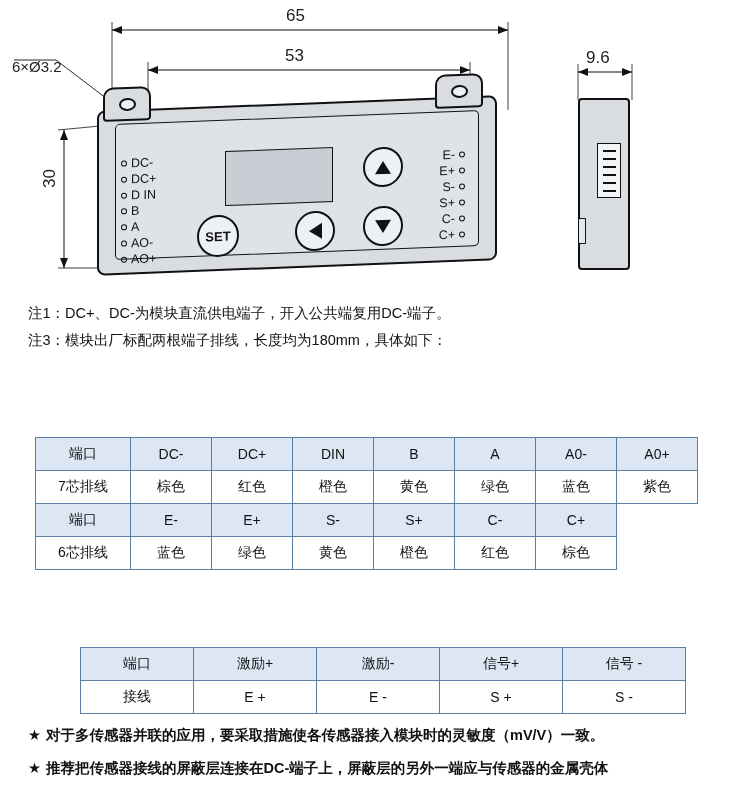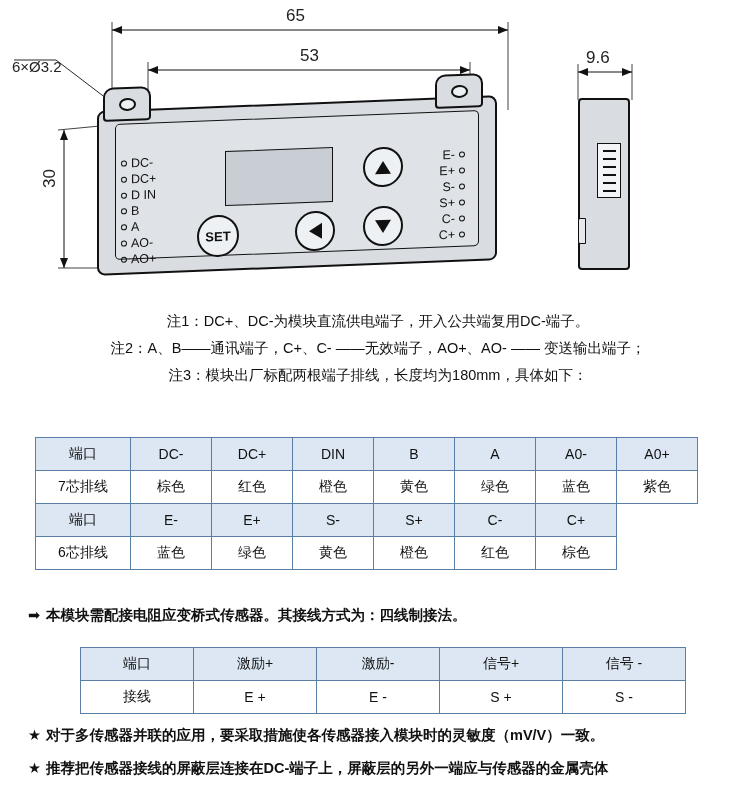--- a/index.html
+++ b/index.html
@@ -175,26 +175,25 @@
     border: 1.5px solid #111;
     background: #e6e9ec;
     border-radius: 2px 0 0 2px;
     box-sizing: border-box;
   }
 
   
   .notes {
     position: absolute;
     left: 28px;
-    top: 308px;
+    top: 300px;
     width: 700px;
     font-size: 14.5px;
     line-height: 27px;
     color: #111;
-    text-align: center;
   }
   .note-line { white-space: pre-wrap; }
   .note-indent { padding-left: 44px; }
 
   
   table.t {
     border-collapse: collapse;
     position: absolute;
     font-size: 14px;
   }
@@ -255,21 +254,21 @@
       <polygon points="64,130 60,140 68,140" fill="#111"></polygon>
       <polygon points="64,268 60,258 68,258" fill="#111"></polygon>
       <line x1="58" y1="130" x2="100" y2="126" stroke="#111" stroke-width="0.8"></line>
       <line x1="58" y1="268" x2="100" y2="268" stroke="#111" stroke-width="0.8"></line>
 
       <line x1="56" y1="60" x2="140" y2="124" stroke="#111" stroke-width="0.9"></line>
       <line x1="14" y1="60" x2="56" y2="60" stroke="#111" stroke-width="0.9"></line>
     </svg>
 
     <div class="dim-text" style="left:286px;top:6px;">65</div>
-    <div class="dim-text" style="left:300px;top:46px;">53</div>
+    <div class="dim-text" style="left:285px;top:46px;">53</div>
     <div class="dim-text" style="left:586px;top:48px;">9.6</div>
     <div class="dim-text" style="left:40px;top:188px;transform:rotate(-90deg);transform-origin:left top;">30</div>
     <div class="dim-text" style="left:12px;top:58px;font-size:15px;">6×Ø3.2</div>
 
     <div class="device-front">
       <div class="dev-shell"></div>
       <div class="ear left">
           <div class="hole"></div>
         </div>
       <div class="ear right">
@@ -340,21 +339,20 @@
         <div class="pinline" style="top:22px"></div>
         <div class="pinline" style="top:30px"></div>
         <div class="pinline" style="top:38px"></div>
         <div class="pinline" style="top:46px"></div>
       </div>
     </div>
   </div>
 
   <div class="notes">
     <div class="note-line">注1：DC+、DC-为模块直流供电端子，开入公共端复用DC-端子。</div>
-    <div class="note-line">注2：A、B——通讯端子，C+、C- ——无效端子，AO+、AO- —— 变送输出端子；</div>
     <div class="note-line">注3：模块出厂标配两根端子排线，长度均为180mm，具体如下：</div>
   </div>
 
   <table class="t wire-table">
     <tbody>
         <tr>
       <td class="hdr" style="width:92px">端口</td>
       <td class="hdr" style="width:78px">DC-</td>
       <td class="hdr" style="width:78px">DC+</td>
       <td class="hdr" style="width:78px">DIN</td>
@@ -389,23 +387,20 @@
       <td>绿色</td>
       <td>黄色</td>
       <td>橙色</td>
       <td>红色</td>
       <td>棕色</td>
       <td style="background:#ffffff;border:none;"></td>
     </tr>
   </tbody>
     </table>
 
-  <div class="bullet-block arrow-b">
-    <span class="sym">➡</span><span style="font-weight:bold">本模块需配接电阻应变桥式传感器。其接线方式为：四线制接法。</span>
-  </div>
 
   <table class="t conn-table">
     <tbody>
         <tr>
       <td class="hdr" style="width:110px">端口</td>
       <td class="hdr" style="width:120px">激励+</td>
       <td class="hdr" style="width:120px">激励-</td>
       <td class="hdr" style="width:120px">信号+</td>
       <td class="hdr" style="width:120px">信号 -</td>
     </tr>

